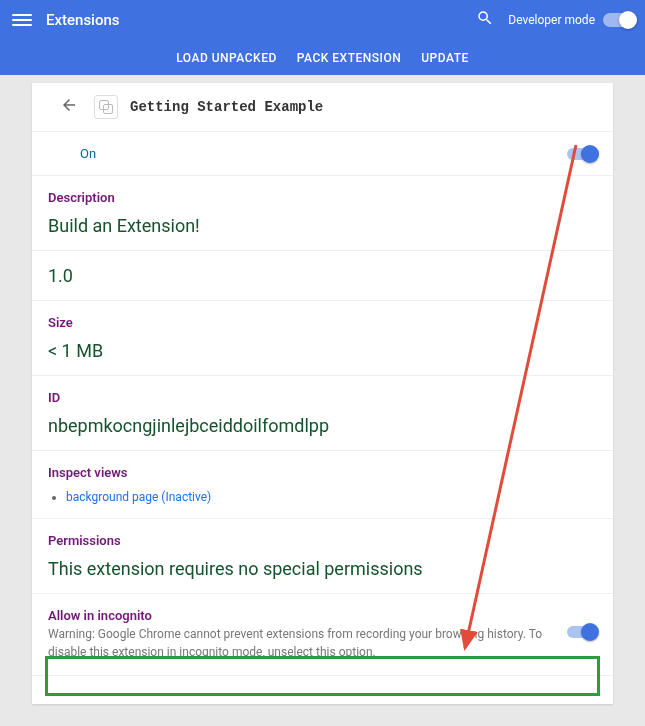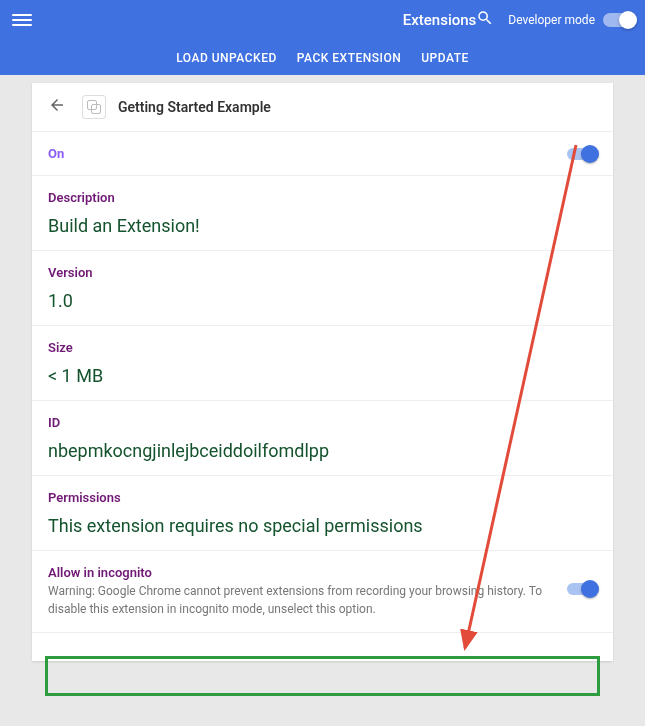--- a/index.html
+++ b/index.html
@@ -18,21 +18,20 @@
     .header {
       background: #3f71e0;
       color: #fff;
       height: 75px;
     }
     .header-top {
       display: flex;
       align-items: center;
       height: 40px;
       padding: 0 12px;
-      text-align: right;
     }
     .menu-icon {
       width: 20px;
       height: 20px;
       cursor: pointer;
       display: flex;
       flex-direction: column;
       justify-content: space-around;
       padding: 2px 0;
     }
@@ -97,22 +96,23 @@
       padding: 0 32px;
     }
     .card {
       background: #fff;
       margin-top: 8px;
       box-shadow: 0 1px 2px rgba(0,0,0,0.12);
     }
     .card-header {
       display: flex;
       align-items: center;
-      padding: 12px 16px;
+      padding: 12px 28px;
       border-bottom: 1px solid #eee;
+      font-family: Liberation Mono, monospace;
     }
     .back-icon svg {
       width: 18px;
       height: 18px;
       fill: #666;
       cursor: pointer;
     }
     .ext-icon {
       width: 24px;
       height: 24px;
@@ -157,23 +157,24 @@
     .section {
       padding: 14px 16px;
       border-bottom: 1px solid #eee;
     }
     .section-row {
       display: flex;
       align-items: center;
       justify-content: space-between;
     }
     .on-label {
-      color: #8b5cf6;
+      color: #0369a1;
       font-size: 13px;
-      font-weight: 700;
+      font-weight: 400;
+      margin-left: 32px;
     }
     .blue-toggle {
       width: 30px;
       height: 12px;
       background: #a9c3f3;
       border-radius: 6px;
       position: relative;
       cursor: pointer;
     }
     .blue-toggle .knob {
@@ -296,34 +297,39 @@
         <div class="knob"></div>
       </div>
     </div>
 
     <div class="section">
       <div class="field-label">Description</div>
       <div class="field-value">Build an Extension!</div>
     </div>
 
     <div class="section">
-      <div class="field-label">Version</div>
       <div class="field-value">1.0</div>
     </div>
 
     <div class="section">
       <div class="field-label">Size</div>
       <div class="field-value">&lt; 1 MB</div>
     </div>
 
     <div class="section">
       <div class="field-label">ID</div>
       <div class="field-value">nbepmkocngjinlejbceiddoilfomdlpp</div>
     </div>
 
+    <div class="section">
+      <div class="field-label">Inspect views</div>
+      <ul class="bullet-list">
+        <li><span class="link">background page (Inactive)</span></li>
+      </ul>
+    </div>
 
     <div class="section">
       <div class="field-label">Permissions</div>
       <div class="field-value">This extension requires no special permissions</div>
     </div>
 
     <div class="section">
       <div class="incognito-section">
         <div class="incognito-text">
           <div class="field-label" style="margin-bottom:2px">Allow in incognito</div>

